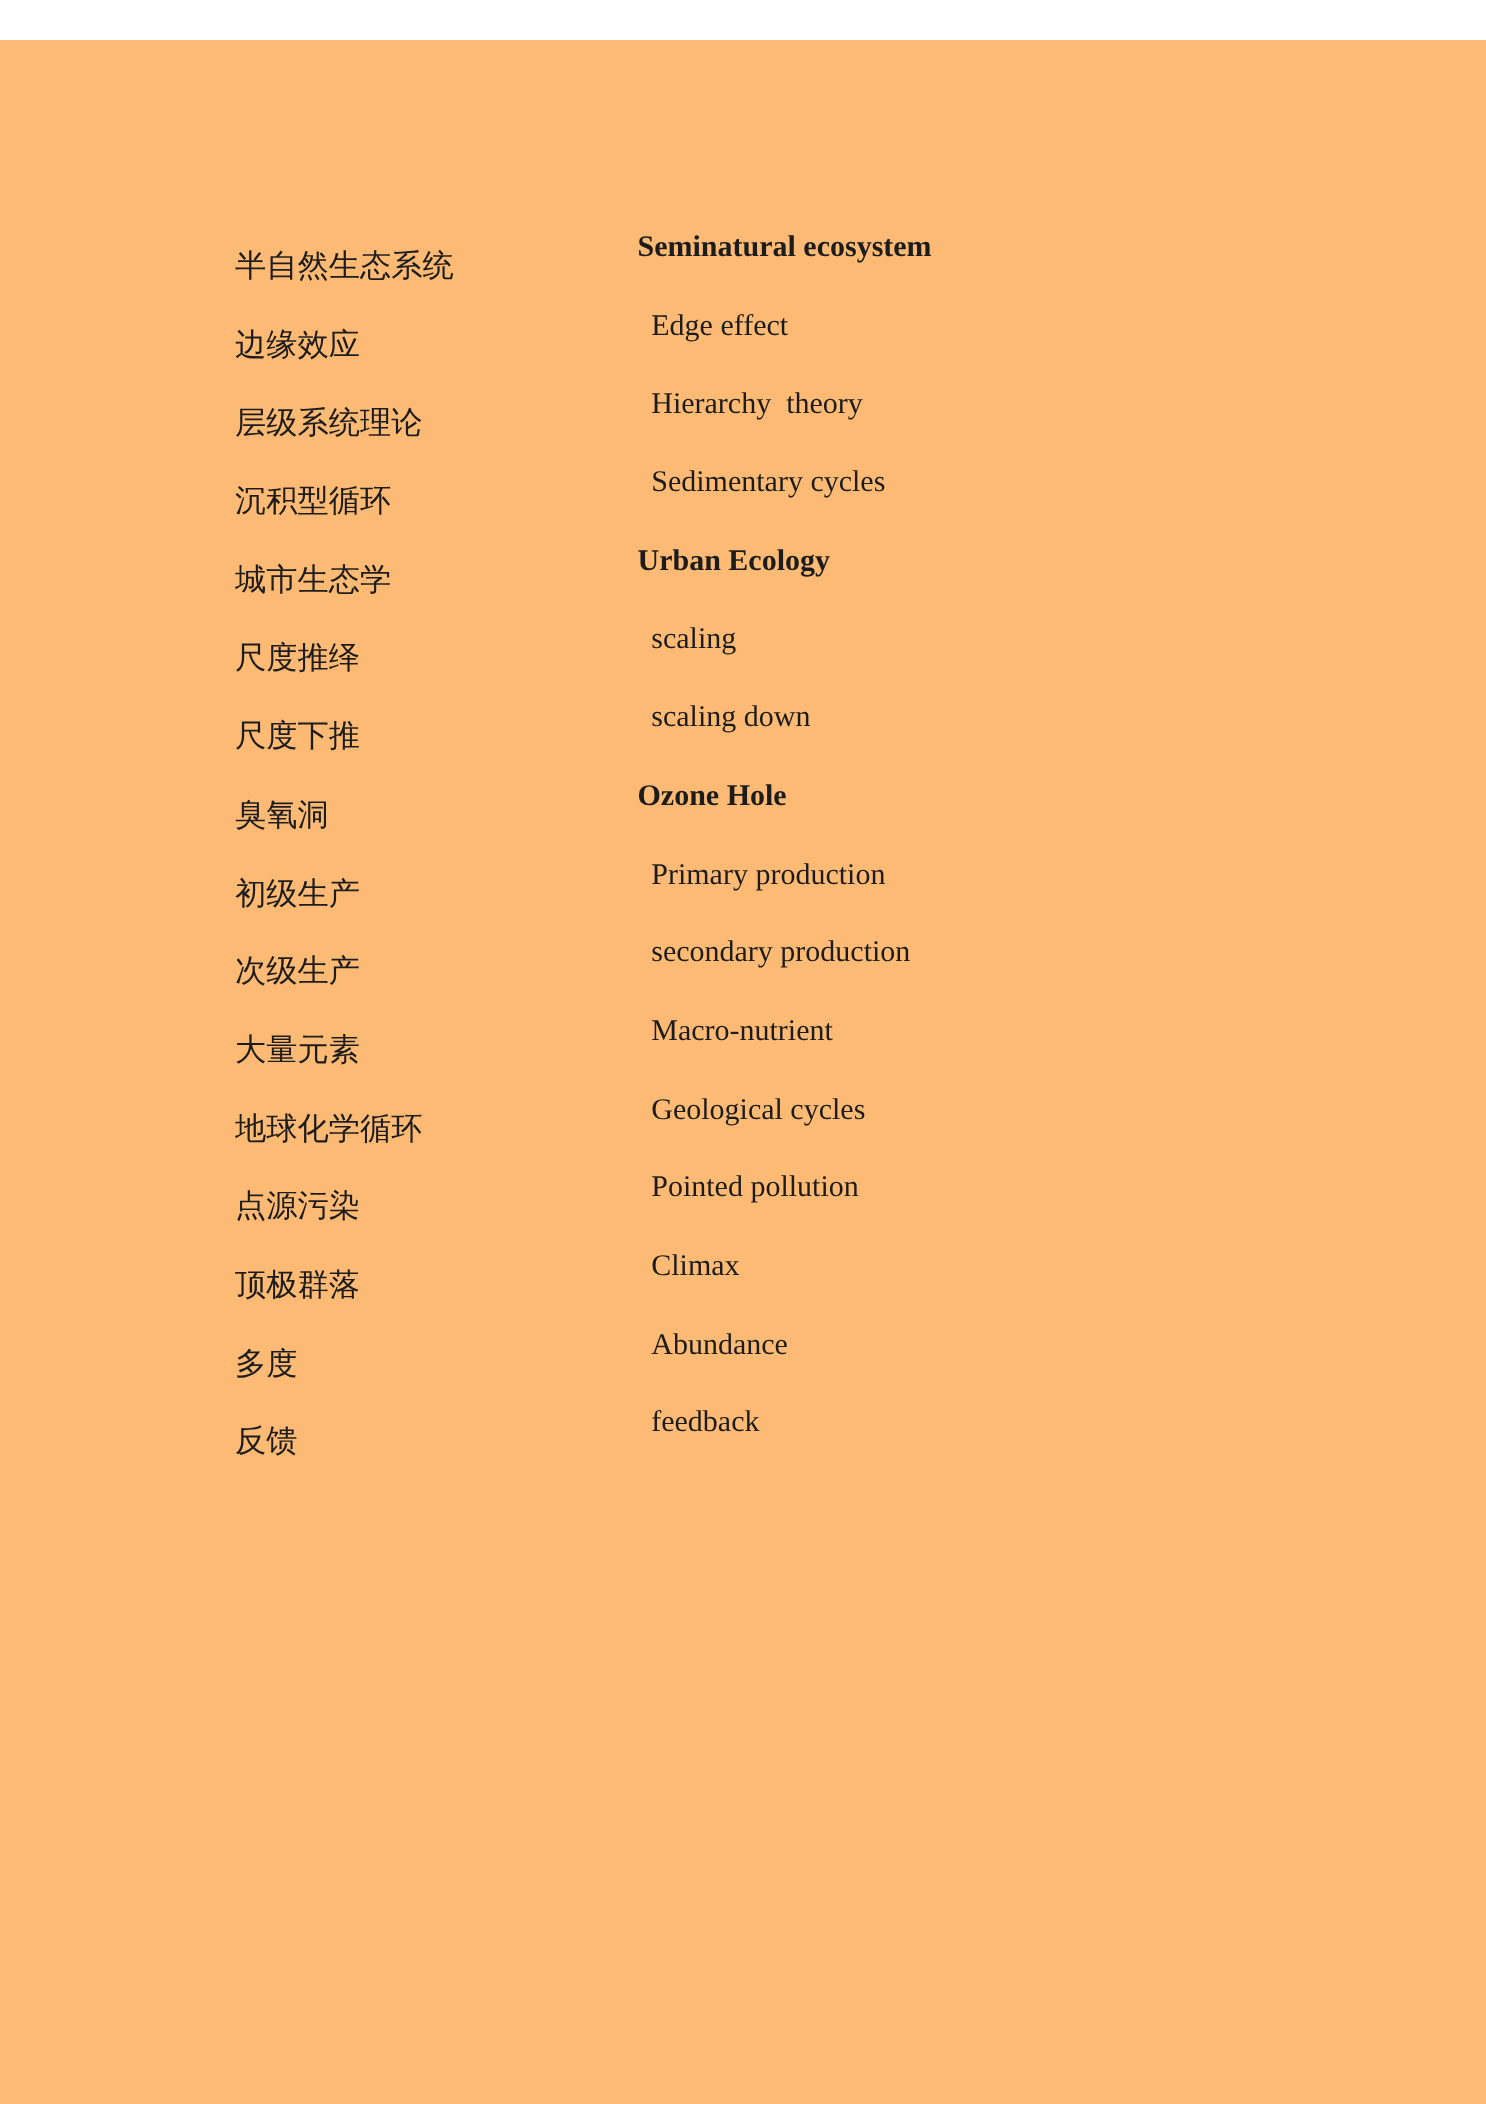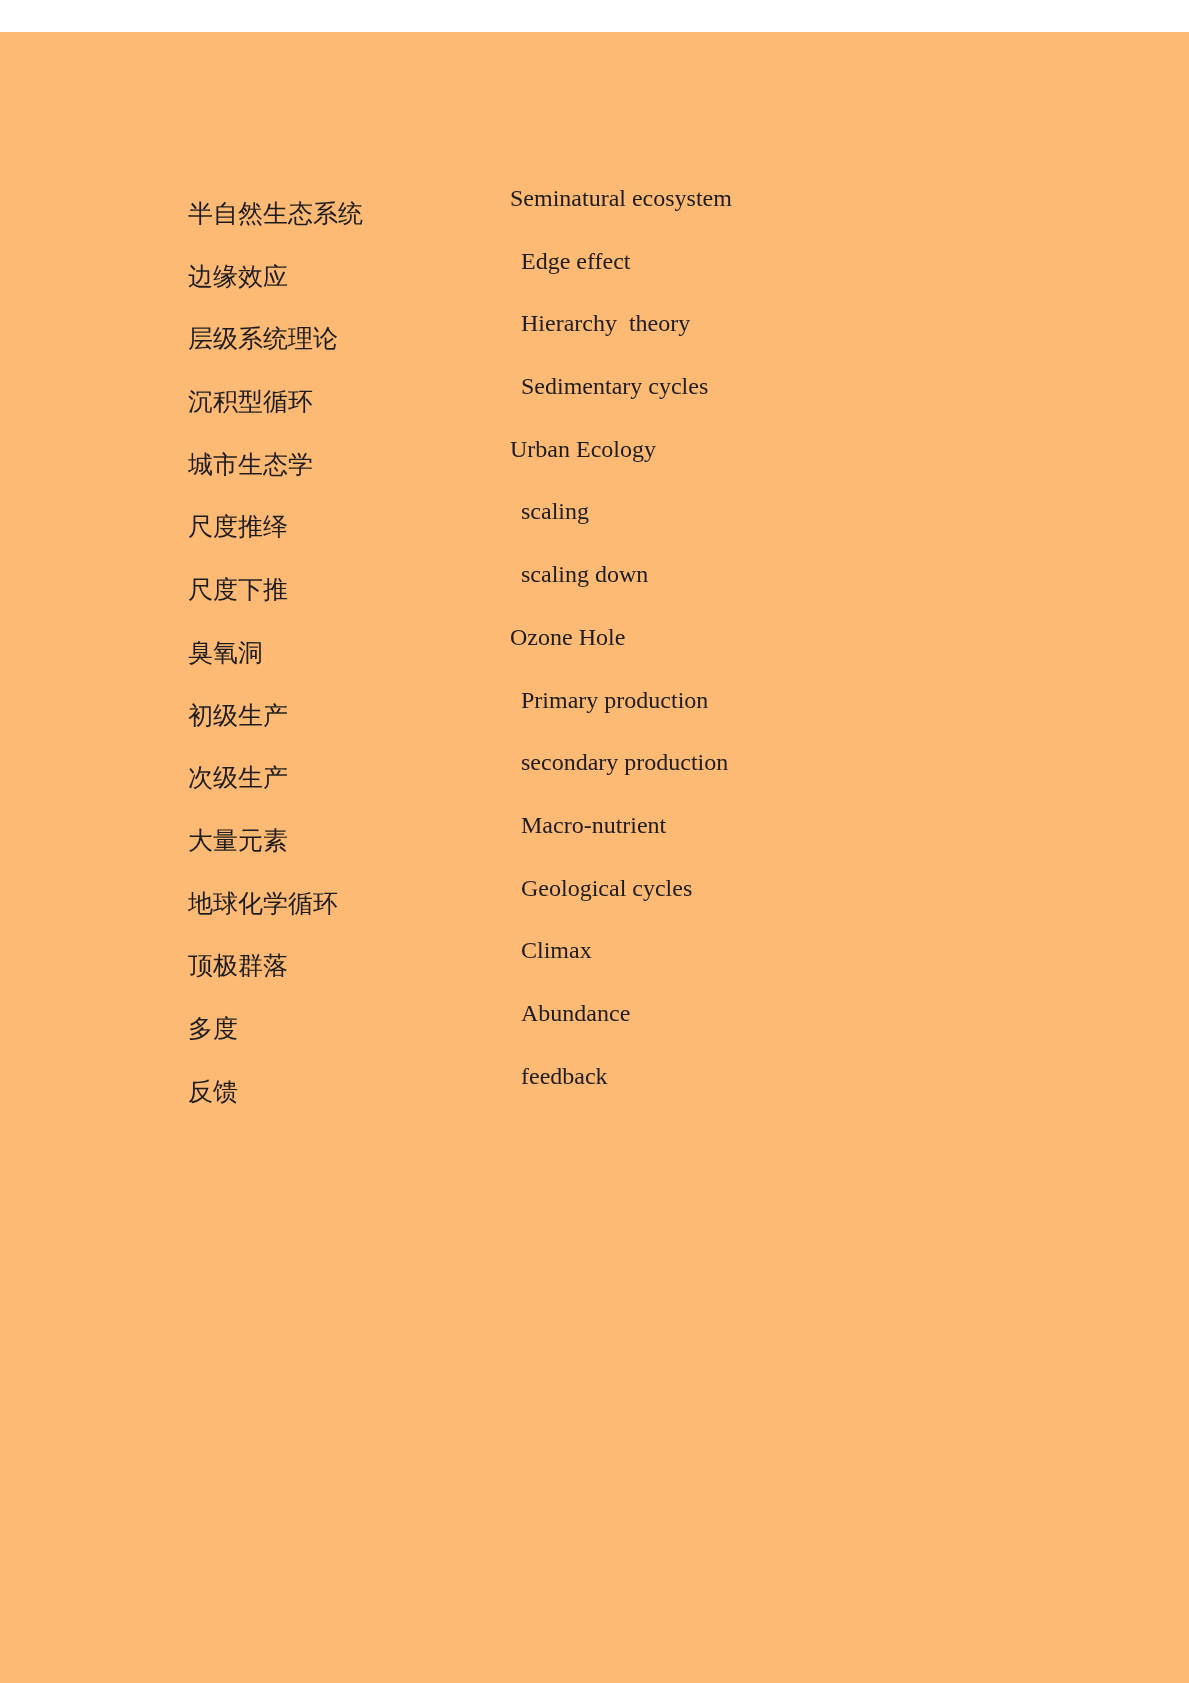--- a/index.html
+++ b/index.html
@@ -40,20 +40,21 @@
     position: absolute;
     left: 521px;
     top: 11px;
     font-size: 24px;
     line-height: 1;
     white-space: pre;
     font-family: "Liberation Serif", serif;
   }
   .row.indent0 .term-en {
     left: 510px;
+    font-weight: bold;
   }
 </style>
 </head>
 <body>
 
 <div class="page" style="background: #fdba74; color: rgb(28, 28, 28); margin-top: 32px;">
   <div class="glossary" id="glossary-list">
   <div class="row indent0">
     <span class="term-zh">半自然生态系统</span>
     <span class="term-en">Seminatural ecosystem</span>
@@ -112,20 +113,24 @@
     <span class="term-zh">大量元素</span>
     <span class="term-en">Macro-nutrient</span>
   </div>
 
 
   <div class="row">
     <span class="term-zh">地球化学循环</span>
     <span class="term-en">Geological cycles</span>
   </div>
 
+  <div class="row">
+    <span class="term-zh">点源污染</span>
+    <span class="term-en">Pointed pollution</span>
+  </div>
 
   <div class="row">
     <span class="term-zh">顶极群落</span>
     <span class="term-en">Climax</span>
   </div>
 
   <div class="row">
     <span class="term-zh">多度</span>
     <span class="term-en">Abundance</span>
   </div>

